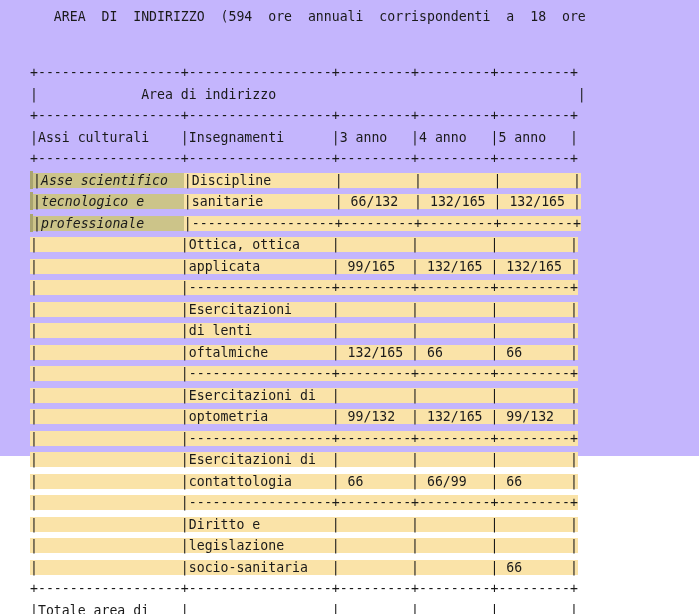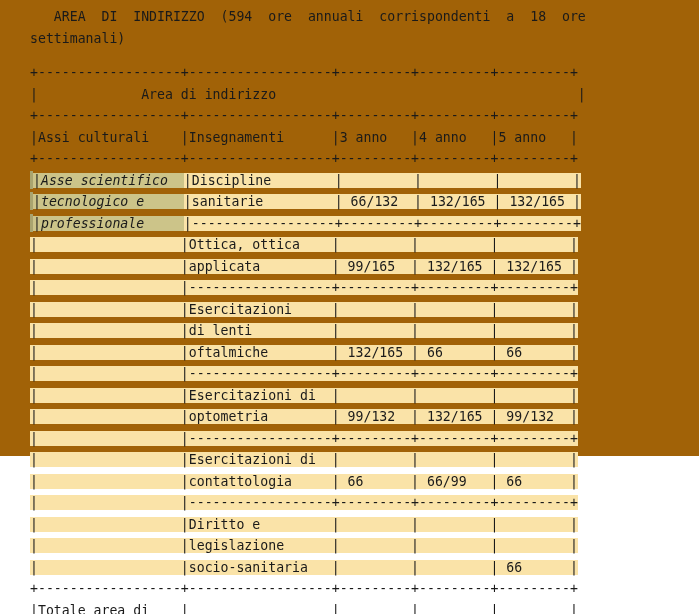--- a/index.html
+++ b/index.html
@@ -13,21 +13,21 @@
     height: 614px;
     overflow: hidden;
     font-family: "DejaVu Sans Mono", "Liberation Mono", monospace;
     color: #1a1a1a;
   }
 
   #doc {
     position: relative;
     width: 699px;
     height: 456px;
-    background: #a16207;
+    background: #c4b5fd;
   }
 
   
   .heading {
     position: absolute;
     left: 30px;
     top: 6px;
     width: 660px;
     font-size: 13.2px;
     line-height: 21.5px;
@@ -67,17 +67,17 @@
     vertical-align: -4px;
     background: #a9a46f;
     margin: 0;
   }
 </style>
 </head>
 <body>
 
 <div id="doc">
 
-  <div class="heading" id="heading-block"><span class="hline">   AREA  DI  INDIRIZZO  (594  ore  annuali  corrispondenti  a  18  ore</span><span class="hline">settimanali)</span></div>
+  <div class="heading" id="heading-block"><span class="hline">   AREA  DI  INDIRIZZO  (594  ore  annuali  corrispondenti  a  18  ore</span></div>
 
   <div class="ascii" id="ascii-block"><span class="row"><span class="seg hl-none">+------------------+------------------+---------+---------+---------+</span></span><span class="row"><span class="seg hl-none">|             Area di indirizzo                                      |</span></span><span class="row"><span class="seg hl-none">+------------------+------------------+---------+---------+---------+</span></span><span class="row"><span class="seg hl-none">|Assi culturali    |Insegnamenti      |3 anno   |4 anno   |5 anno   |</span></span><span class="row"><span class="seg hl-none">+------------------+------------------+---------+---------+---------+</span></span><span class="row"><span class="caret-tick"></span><span class="seg hl-sel">|Asse scientifico  </span><span class="seg hl-body">|Discipline        |         |         |         |</span></span><span class="row"><span class="caret-tick"></span><span class="seg hl-sel">|tecnologico e     </span><span class="seg hl-body">|sanitarie         | 66/132  | 132/165 | 132/165 |</span></span><span class="row"><span class="caret-tick"></span><span class="seg hl-sel">|professionale     </span><span class="seg hl-body">|------------------+---------+---------+---------+</span></span><span class="row"><span class="seg hl-body">|                  |Ottica, ottica    |         |         |         |</span></span><span class="row"><span class="seg hl-body">|                  |applicata         | 99/165  | 132/165 | 132/165 |</span></span><span class="row"><span class="seg hl-body">|                  |------------------+---------+---------+---------+</span></span><span class="row"><span class="seg hl-body">|                  |Esercitazioni     |         |         |         |</span></span><span class="row"><span class="seg hl-body">|                  |di lenti          |         |         |         |</span></span><span class="row"><span class="seg hl-body">|                  |oftalmiche        | 132/165 | 66      | 66      |</span></span><span class="row"><span class="seg hl-body">|                  |------------------+---------+---------+---------+</span></span><span class="row"><span class="seg hl-body">|                  |Esercitazioni di  |         |         |         |</span></span><span class="row"><span class="seg hl-body">|                  |optometria        | 99/132  | 132/165 | 99/132  |</span></span><span class="row"><span class="seg hl-body">|                  |------------------+---------+---------+---------+</span></span><span class="row"><span class="seg hl-body">|                  |Esercitazioni di  |         |         |         |</span></span><span class="row"><span class="seg hl-body">|                  |contattologia     | 66      | 66/99   | 66      |</span></span><span class="row"><span class="seg hl-body">|                  |------------------+---------+---------+---------+</span></span><span class="row"><span class="seg hl-body">|                  |Diritto e         |         |         |         |</span></span><span class="row"><span class="seg hl-body">|                  |legislazione      |         |         |         |</span></span><span class="row"><span class="seg hl-body">|                  |socio-sanitaria   |         |         | 66      |</span></span><span class="row"><span class="seg hl-none">+------------------+------------------+---------+---------+---------+</span></span><span class="row"><span class="seg hl-none">|Totale area di    |                  |         |         |         |</span></span></div>
 
 </div>
 
 </body></html>

